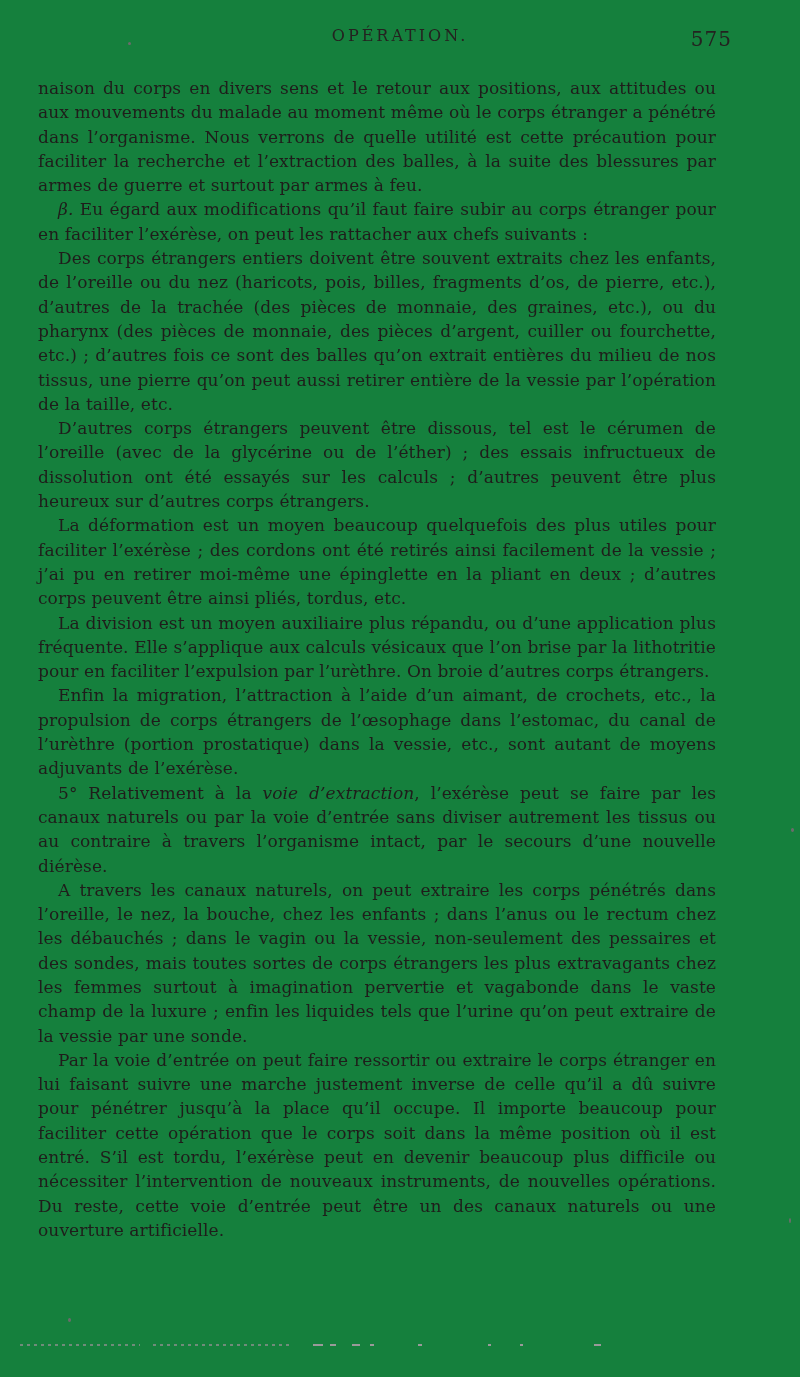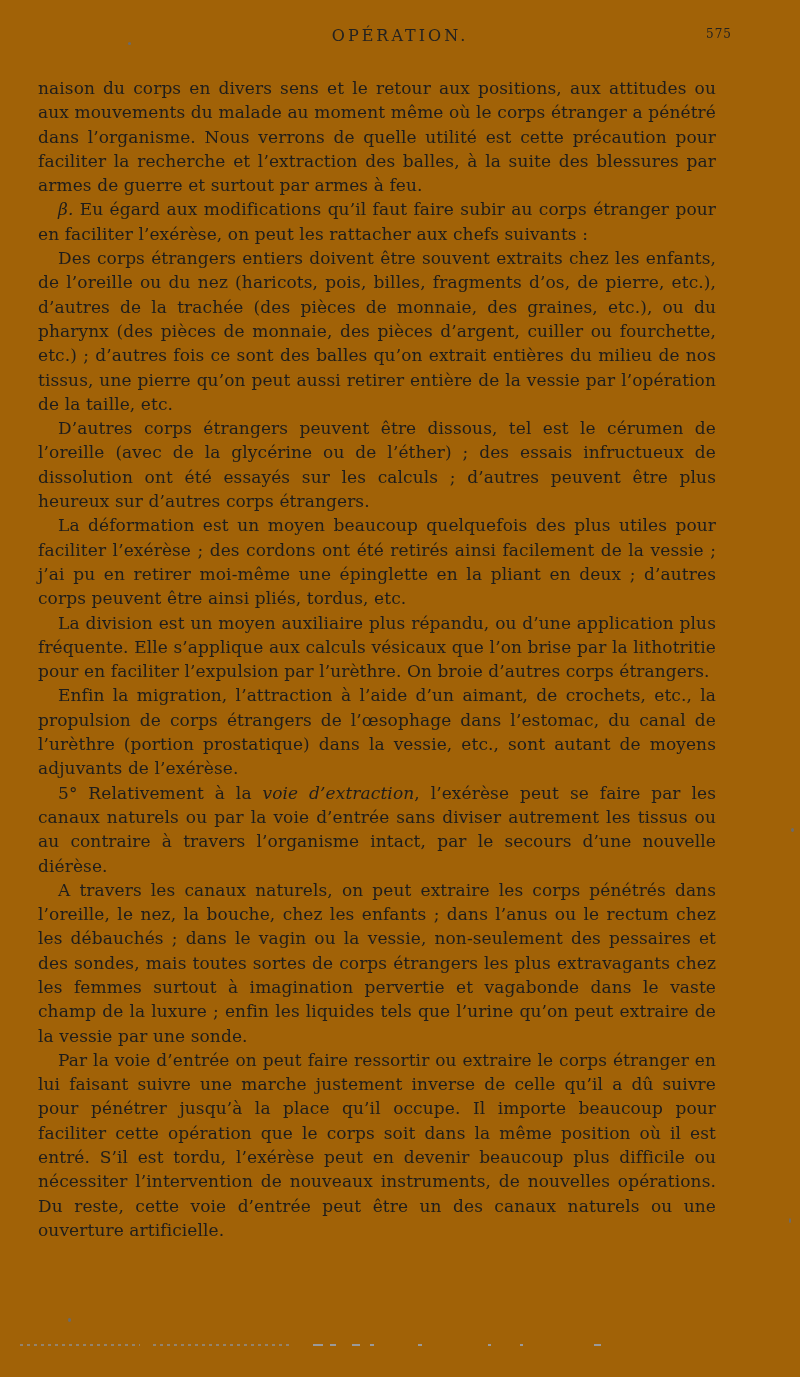--- a/index.html
+++ b/index.html
@@ -5,35 +5,35 @@
   html,body{margin:0;padding:0;}
   body{
     width:800px;height:1377px;
     background:#ffffff;
     font-family:"DejaVu Serif","Liberation Serif",serif;
     position:relative;
     overflow:hidden;
   }
   .scan-page{
     position:absolute;inset:0;
-    background:#a16207;
+    background:#15803d;
   }
   
   .header{
     position:absolute;top:26px;left:0;width:800px;height:26px;
   }
   .running-title{
     position:absolute;left:0;width:800px;
     text-align:center;
     font-size:16px;letter-spacing:3px;
     color:#242220;
   }
   .page-number{
     position:absolute;right:68px;top:1px;
-    font-size:12px;letter-spacing:1px;
+    font-size:20px;letter-spacing:1px;
     color:#242220;
   }
   
   .body-text{
     position:absolute;top:76px;left:38px;width:678px;
     font-size:17px;line-height:24.3px;
     color:#1f1d1b;
     text-align:justify;
     letter-spacing:0.1px;
   }

